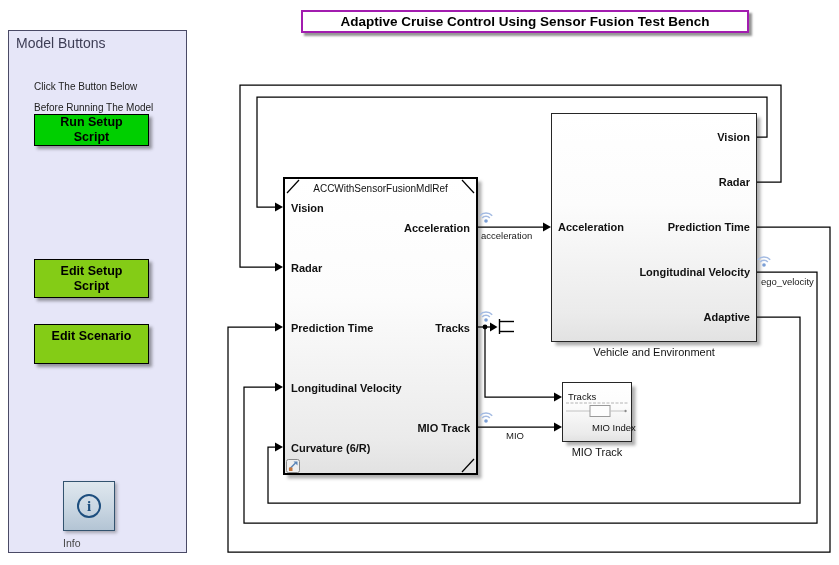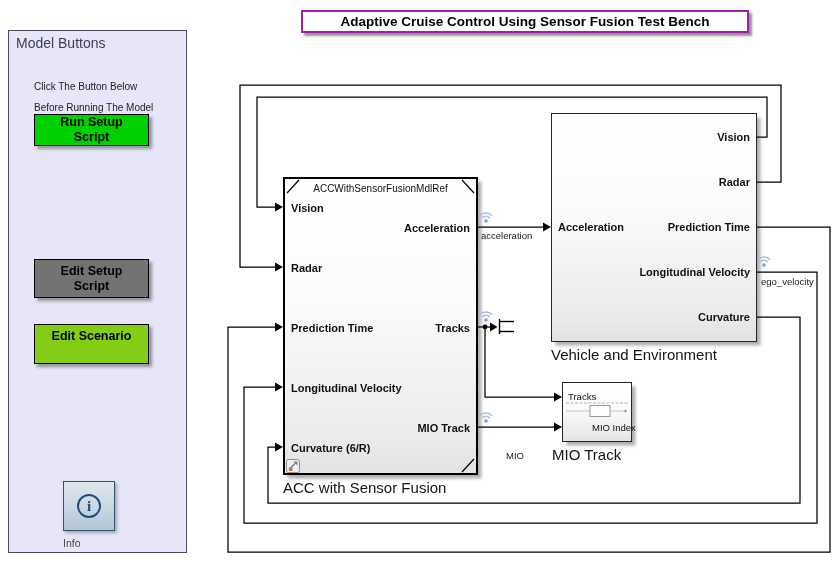--- a/index.html
+++ b/index.html
@@ -15,21 +15,21 @@
   }
   .panel-title{position:absolute;left:7px;top:4px;font-size:14px;font-weight:normal;color:#3d3d55;}
   .panel-note{position:absolute;left:25px;font-size:10px;color:#222;line-height:21px;}
   .panel-btn{
     position:absolute;left:25px;width:115px;box-sizing:border-box;
     border:1px solid #000;display:flex;align-items:center;justify-content:center;
     text-align:center;font-size:12.5px;font-weight:bold;color:#000;line-height:15px;
     box-shadow:3px 3px 3px rgba(45,45,45,0.45);cursor:pointer;
   }
   .btn-run{top:83px;height:32px;background:#00cf00;}
-  .btn-edit-setup{top:228px;height:39px;background:#737373;}
+  .btn-edit-setup{top:228px;height:39px;background:#84cc16;}
   .btn-edit-scen{top:293px;height:40px;background:#84cc16;align-items:flex-start;padding-top:4px;}
   .info-btn{
     position:absolute;left:54px;top:450px;width:52px;height:50px;box-sizing:border-box;
     background:linear-gradient(180deg,#dfe7ee 0%,#c9d6e2 55%,#b3c4d4 100%);
     border:1px solid #33536f;display:flex;align-items:center;justify-content:center;cursor:pointer;
     box-shadow:2px 2px 3px rgba(45,45,45,0.35);
   }
   .info-circle{
     width:24px;height:24px;border:2px solid #1d4e7e;border-radius:50%;box-sizing:border-box;
     display:flex;align-items:center;justify-content:center;
@@ -50,21 +50,21 @@
     box-shadow:3.5px 3.5px 3px rgba(110,110,110,0.55);
   }
   .acc-block{left:283px;top:177px;width:195px;height:298px;border:2px solid #000;}
   .veh-block{left:551px;top:113px;width:206px;height:229px;border:1.5px solid #262626;}
   .mio-block{left:562px;top:382px;width:70px;height:60px;border:1.5px solid #262626;}
   .block-header{position:absolute;left:0;top:4px;width:100%;text-align:center;font-size:10px;color:#111;}
   .port{position:absolute;font-size:11px;color:#111;line-height:13px;white-space:nowrap;font-weight:bold;}
   .port.in{left:6px;}
   .port.out{right:6px;text-align:right;}
   .mio-port{position:absolute;left:5px;font-size:9.5px;color:#111;white-space:nowrap;}
-  .block-caption{position:absolute;text-align:left;font-size:15px;color:#141414;}
+  .block-caption{position:absolute;text-align:center;font-size:11px;color:#141414;}
   .sig-label{position:absolute;font-size:9.5px;color:#1a1a1a;white-space:nowrap;}
   .wires{position:absolute;left:0;top:0;z-index:6;pointer-events:none;}
 </style>
 </head>
 <body>
 
 <div class="canvas">
 
   <div class="panel">
     <div class="panel-title">Model Buttons</div>
@@ -89,41 +89,40 @@
     <div class="block-header">ACCWithSensorFusionMdlRef</div>
     <span class="port in" style="top:23px;">Vision</span>
     <span class="port in" style="top:83px;">Radar</span>
     <span class="port in" style="top:143px;">Prediction Time</span>
     <span class="port in" style="top:203px;">Longitudinal Velocity</span>
     <span class="port in" style="top:263px;">Curvature (6/R)</span>
     <span class="port out" style="top:43px;">Acceleration</span>
     <span class="port out" style="top:143px;">Tracks</span>
     <span class="port out" style="top:243px;">MIO Track</span>
   </div>
-  <div class="block-caption" style="left:283px;top:479px;width:195px;">ACC with Sensor Fusion</div>
 
   <div class="block veh-block">
     <span class="port in" style="top:107px;">Acceleration</span>
     <span class="port out" style="top:17px;">Vision</span>
     <span class="port out" style="top:62px;">Radar</span>
     <span class="port out" style="top:107px;">Prediction Time</span>
     <span class="port out" style="top:152px;">Longitudinal Velocity</span>
-    <span class="port out" style="top:197px;">Curvature</span>
+    <span class="port out" style="top:197px;">Adaptive</span>
   </div>
   <div class="block-caption" style="left:551px;top:346px;width:206px;">Vehicle and Environment</div>
 
   <div class="block mio-block">
     <span class="mio-port" style="top:8px;">Tracks</span>
     <span class="mio-port" style="top:39px;padding-left:24px;">MIO Index</span>
   </div>
   <div class="block-caption" style="left:552px;top:446px;width:90px;">MIO Track</div>
 
   <div class="sig-label" style="left:481px;top:230px;">acceleration</div>
   <div class="sig-label" style="left:761px;top:276px;">ego_velocity</div>
-  <div class="sig-label" style="left:506px;top:430px;margin-top:20px;">MIO</div>
+  <div class="sig-label" style="left:506px;top:430px;">MIO</div>
 
   <svg class="wires" width="839" height="565" viewBox="0 0 839 565">
     <g fill="none" stroke="#000" stroke-width="1.25">
 
       <path d="M478,227 H543"></path>
 
       <path d="M757,137 H767 V97 H257 V207 H275"></path>
 
       <path d="M757,182 H781 V85 H240 V267 H275"></path>
 

